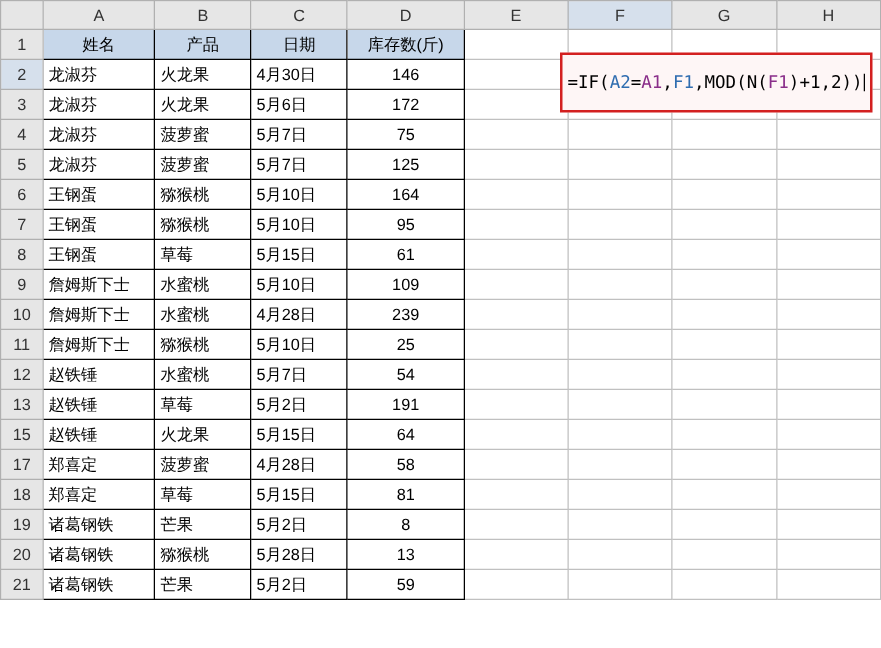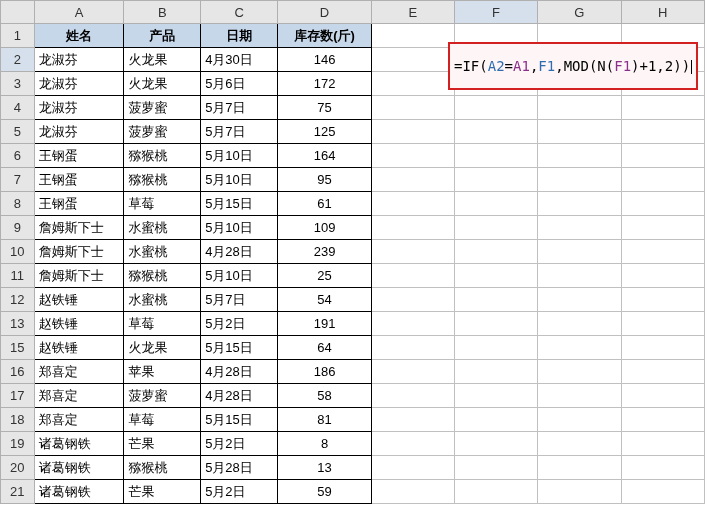--- a/index.html
+++ b/index.html
@@ -63,21 +63,21 @@
   .cC { width: 70px; }
   .cD { width: 86px; }
   .cE { width: 80px; }
   .cF { width: 80px; }
   .cG { width: 80px; }
   .cH { width: 80px; }
 
   
   .data-header {
     background: #c7d7ea !important;
-    font-weight: bold;
+    font-weight: normal;
     text-align: center;
     border: 1px solid #000 !important;
     margin-top: 24px;
   }
   .data-cell-bordered {
     border: 1px solid #000 !important;
   }
   .num {
     text-align: center;
   }
@@ -278,31 +278,20 @@
           <td class="cell cA data-cell-bordered">赵铁锤</td>
           <td class="cell cB data-cell-bordered">火龙果</td>
           <td class="cell cC data-cell-bordered">5月15日</td>
           <td class="cell cD data-cell-bordered num">64</td>
           <td class="cell cE"></td>
           <td class="cell cF"></td>
           <td class="cell cG"></td>
           <td class="cell cH"></td>
         </tr>
         <tr>
-          <th class="row-head">16</th>
-          <td class="cell cA data-cell-bordered">郑喜定</td>
-          <td class="cell cB data-cell-bordered">苹果</td>
-          <td class="cell cC data-cell-bordered">4月28日</td>
-          <td class="cell cD data-cell-bordered num">186</td>
-          <td class="cell cE"></td>
-          <td class="cell cF"></td>
-          <td class="cell cG"></td>
-          <td class="cell cH"></td>
-        </tr>
-        <tr>
           <th class="row-head">17</th>
           <td class="cell cA data-cell-bordered">郑喜定</td>
           <td class="cell cB data-cell-bordered">菠萝蜜</td>
           <td class="cell cC data-cell-bordered">4月28日</td>
           <td class="cell cD data-cell-bordered num">58</td>
           <td class="cell cE"></td>
           <td class="cell cF"></td>
           <td class="cell cG"></td>
           <td class="cell cH"></td>
         </tr>

